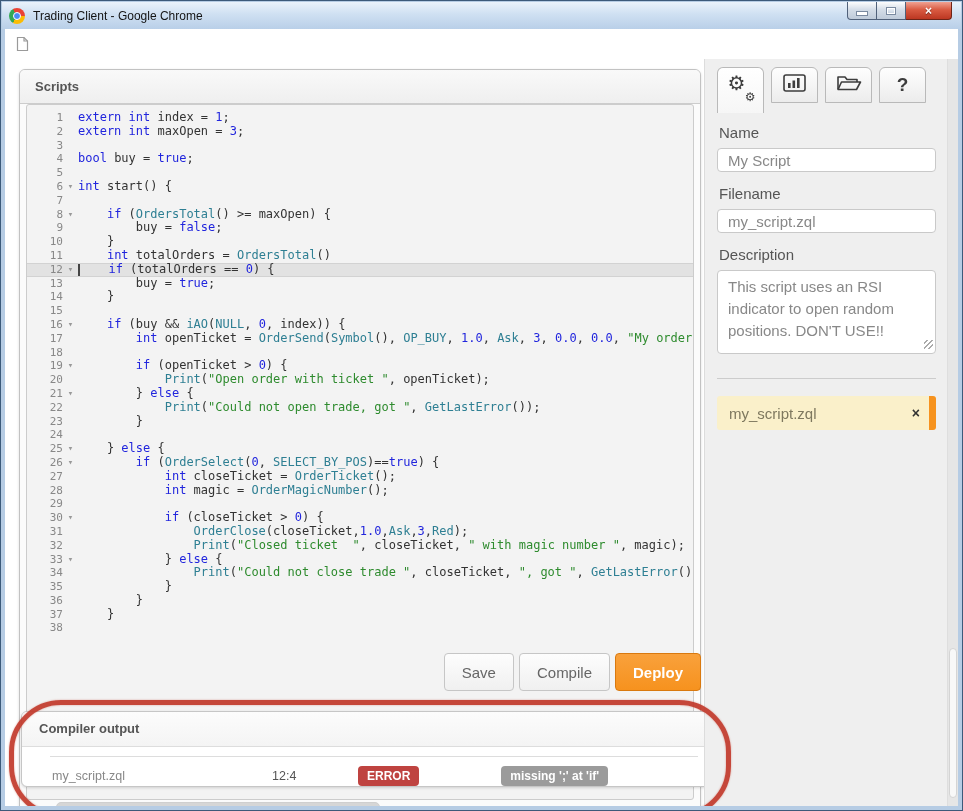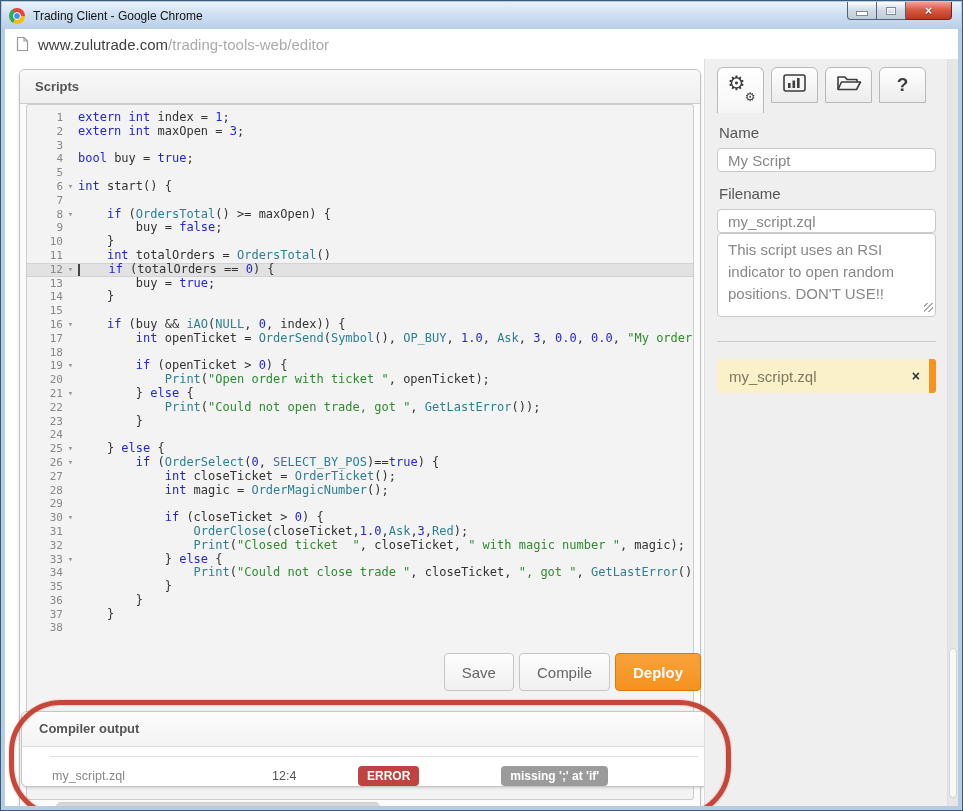--- a/index.html
+++ b/index.html
@@ -125,21 +125,20 @@
     </div>
   </div>
 
   <div class="addressbar">
     <span class="page-icon">
       <svg width="13" height="16" viewBox="0 0 13 16">
           <path d="M1.5 1.5 h6.5 l3.5 3.5 v9.5 h-10 z" fill="#fff" stroke="#9a9a9a" stroke-width="1.2"></path>
           <path d="M8 1.5 v3.5 h3.5" fill="none" stroke="#9a9a9a" stroke-width="1.2"></path>
         </svg>
     </span>
-    <span class="url"><span class="domain">www.zulutrade.com</span><span class="path">/trading-tools-web/editor</span></span>
   </div>
 
   <div class="viewport">
 
     <div class="panel">
       <div class="panel-head">Scripts</div>
       <div class="editor-box">
           <div class="code-row"><span class="ln">1</span><span class="fold"></span><span class="code-text"><span class="tok-k">extern</span><span class="tok-p"> </span><span class="tok-k">int</span><span class="tok-p"> index = </span><span class="tok-n">1</span><span class="tok-p">;</span></span></div>
           <div class="code-row"><span class="ln">2</span><span class="fold"></span><span class="code-text"><span class="tok-k">extern</span><span class="tok-p"> </span><span class="tok-k">int</span><span class="tok-p"> maxOpen = </span><span class="tok-n">3</span><span class="tok-p">;</span></span></div>
           <div class="code-row"><span class="ln">3</span><span class="fold"></span><span class="code-text"></span></div>
@@ -232,20 +231,21 @@
           <span class="q-glyph">?</span>
         </div>
       </div>
 
       <div class="fld-label">Name</div>
       <input class="txt-input" type="text" value="My Script" style="">
 
       <div class="fld-label">Filename</div>
       <input class="txt-input" type="text" value="my_script.zql" style="">
 
+      <div class="fld-label">Description</div>
       <div class="ta-wrap">
         <textarea class="txt-input" style="">This script uses an RSI indicator to open random positions. DON'T USE!!</textarea>
         <div class="resize-grip"></div>
       </div>
 
       <hr class="sep">
 
       <div class="file-tag">
         <span>my_script.zql</span>
         <span class="file-tag-close">×</span>

